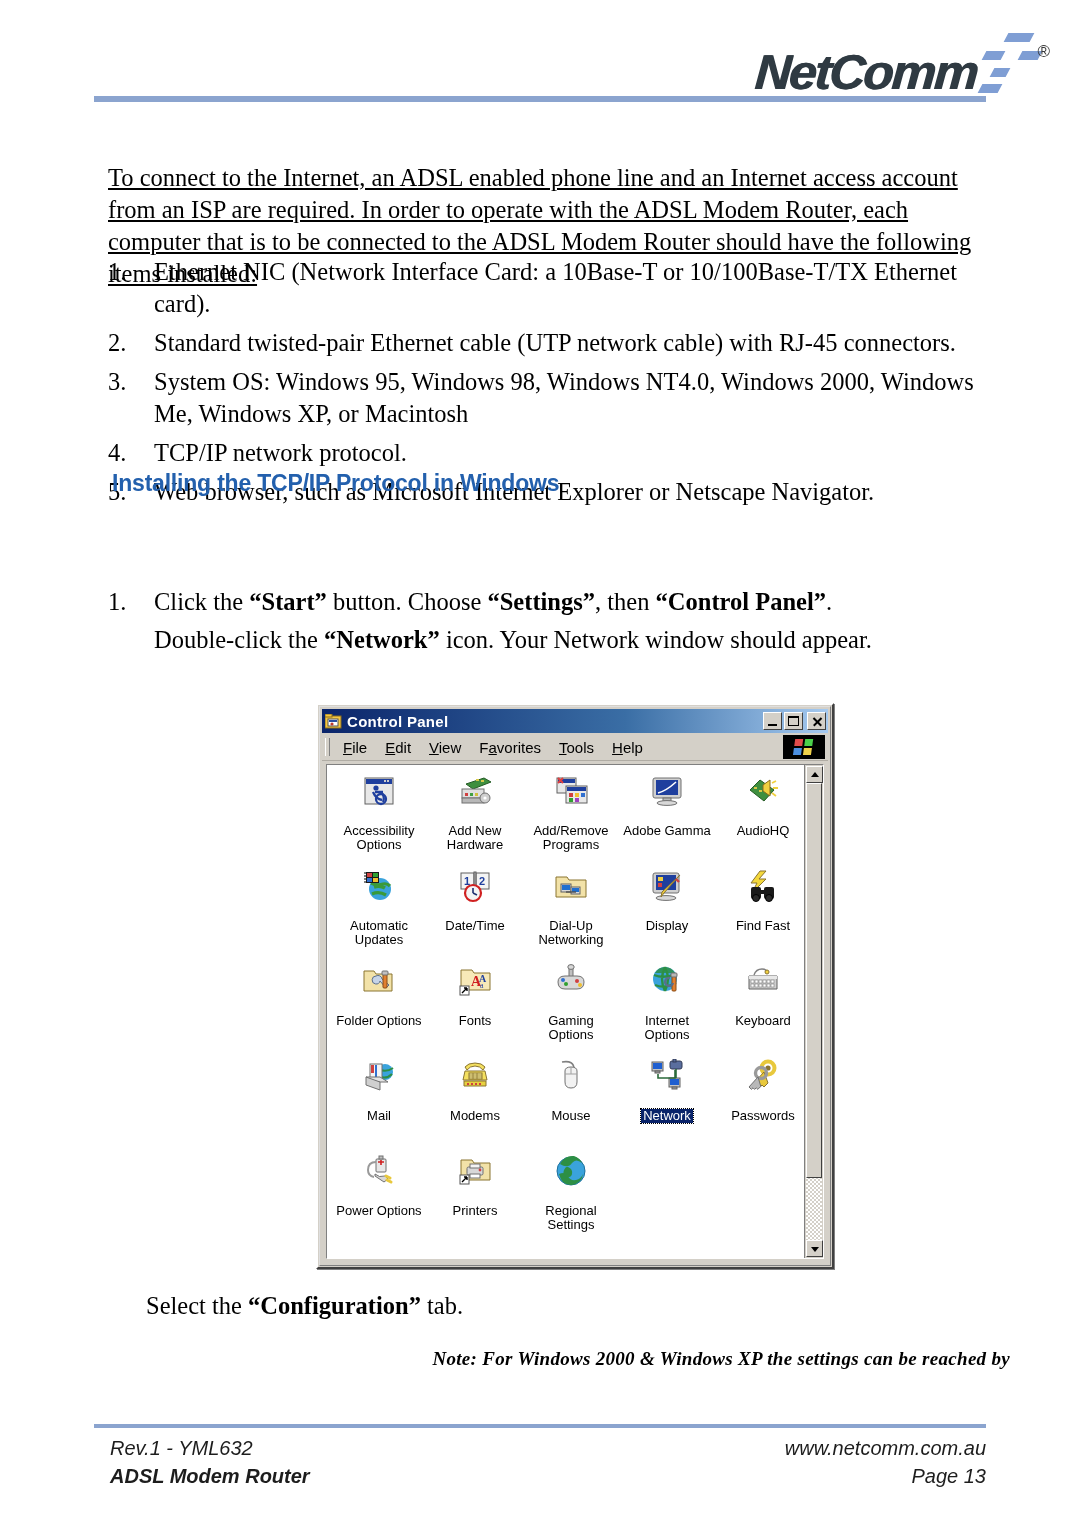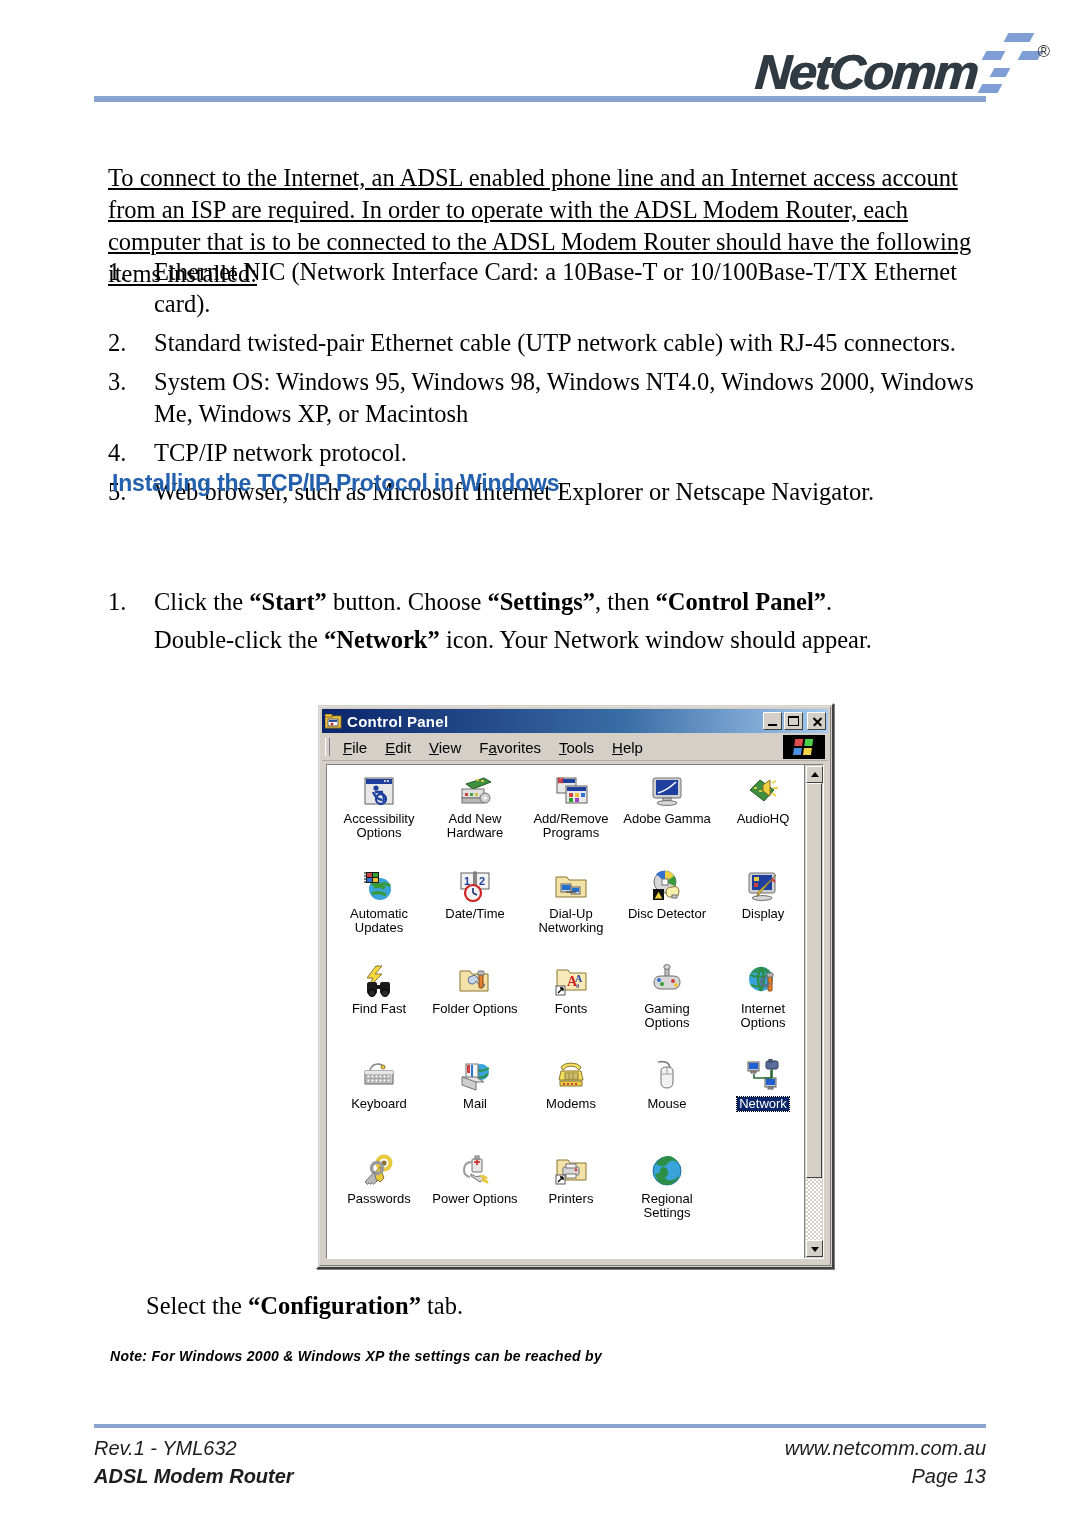--- a/index.html
+++ b/index.html
@@ -74,33 +74,34 @@
   .list-steps li{margin-bottom:2px;}
   .sub-line{padding-left:46px;font-family:"Liberation Serif", serif;font-size:24.5px;line-height:32px;}
   b.sb{font-weight:bold;}
 
   .select-tab{
     position:absolute;left:146px;top:1292px;
     font-family:"Liberation Serif", serif;font-size:24.5px;color:#000;
   }
   .note{
     position:absolute;left:110px;top:1348px;width:900px;
-    font-family:Liberation Sans, sans-serif;
-    font-style:italic;font-weight:bold;font-size:14px;color:#000;
+    font-family:Liberation Serif, serif;
+    font-style:italic;font-weight:bold;font-size:19px;color:#000;
     letter-spacing:0.3px;
+    text-align:right;
   }
 
   
   .footer-rule{position:absolute;left:94px;top:1424px;width:892px;height:4px;background:#8ba4cf;}
   .footer{
     position:absolute;left:94px;top:1434px;width:892px;
     font-family:"Liberation Sans", sans-serif;
     font-style:italic;font-size:20px;color:#1d1d1d;
   }
-  .footer .row{display:flex;justify-content:space-between;line-height:28px;}
+  .footer .row{display:flex;justify-content:space-between;line-height:28px;margin-left:16px;}
   .footer .left{text-align:left;}
   .footer .right{text-align:right;}
   .footer .bold{font-weight:bold;}
 
   
   .cp-window{
     position:absolute;left:316px;top:703px;width:518px;height:566px;
     background:#d4d0c8;
     border-top:2px solid #ffffff;border-left:2px solid #ffffff;
     border-right:2px solid #404040;border-bottom:2px solid #404040;
@@ -172,21 +173,21 @@
     border-right:1px solid #fff;border-bottom:1px solid #fff;
     box-sizing:border-box;overflow:hidden;
   }
   .icon-area{
     position:absolute;left:0;top:0;right:19px;bottom:0;background:#fff;
     padding:5px 0 0 4px;box-sizing:border-box;
   }
   .icon-grid{display:grid;grid-template-columns:repeat(5,96px);grid-auto-rows:95px;}
   .cp-icon{
     display:flex;flex-direction:column;align-items:center;
-    padding-top:4px;cursor:default;
+    padding-top:4px;cursor:default;gap:12px;
   }
   .ico{width:34px;height:34px;position:relative;margin-bottom:4px;}
   .cp-label{
     font-family:"Liberation Sans", sans-serif;font-size:13px;color:#000;
     text-align:center;line-height:14px;max-width:94px;white-space:pre-line;
   }
   .cp-icon.selected .cp-label{
     background:#0a246a;color:#fff;outline:1px dotted #000;outline-offset:0px;
     padding:0 2px;
   }
@@ -449,36 +450,20 @@
                   <rect x="8" y="16" width="8" height="5" fill="#1f6fd0"></rect>
                   <rect x="17" y="18" width="9" height="7" fill="#d8d8d8" stroke="#606060"></rect>
                   <rect x="18" y="19" width="7" height="4" fill="#1f6fd0"></rect>
                   <path d="M12 23 l10 0" stroke="#505050" stroke-width="1.4"></path>
                 </svg>
               </span>
               <span class="cp-label">Dial-Up
 Networking</span>
             </div>
 
-            <div class="cp-icon">
-              <span class="ico">
-                <svg width="34" height="34" viewBox="0 0 34 34">
-                  <circle cx="15" cy="13" r="11" fill="#d8d8d8" stroke="#707070"></circle>
-                  <path d="M15 13 L15 2 A11 11 0 0 1 24 7 Z" fill="#f0d040"></path>
-                  <path d="M15 13 L24 7 A11 11 0 0 1 25 17 Z" fill="#3a9a3a"></path>
-                  <path d="M15 13 L6 5 A11 11 0 0 1 15 2 Z" fill="#3070d0"></path>
-                  <rect x="12" y="10" width="6" height="6" fill="#fff" stroke="#707070"></rect>
-                  <path d="M22 18 q7 -2 7 5 q0 4 -4 5 l-6 0 q-3 -1 -3 -5 q0 -5 6 -5 z" fill="#f7efae" stroke="#8a7430"></path>
-                  <rect x="22" y="26" width="5" height="3" fill="#c9c9c9" stroke="#707070"></rect>
-                  <rect x="3" y="20" width="11" height="11" fill="#111"></rect>
-                  <polygon points="8.5,22 13,30 4,30" fill="#f0d040" stroke="#111"></polygon>
-                </svg>
-              </span>
-              <span class="cp-label">Disc Detector</span>
-            </div>
 
             <div class="cp-icon">
               <span class="ico">
                 <svg width="34" height="34" viewBox="0 0 34 34">
                   <rect x="3" y="4" width="26" height="20" rx="2" fill="#d0d0d0" stroke="#707070"></rect>
                   <rect x="6" y="6" width="20" height="15" fill="#1f3f9e"></rect>
                   <rect x="8" y="8" width="5" height="4" fill="#f0d040"></rect>
                   <rect x="8" y="14" width="4" height="4" fill="#d04040"></rect>
                   <ellipse cx="16" cy="29" rx="10" ry="2.4" fill="#d8d8d8" stroke="#707070"></ellipse>
                   <path d="M30 6 l-16 18 l-3 4 l1 -5 z" fill="#f0d040" stroke="#8a7430"></path>

